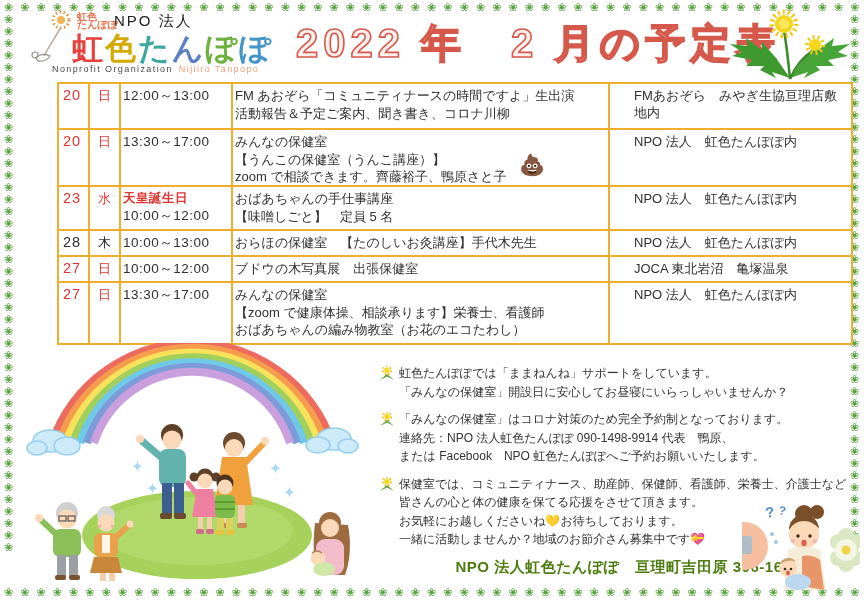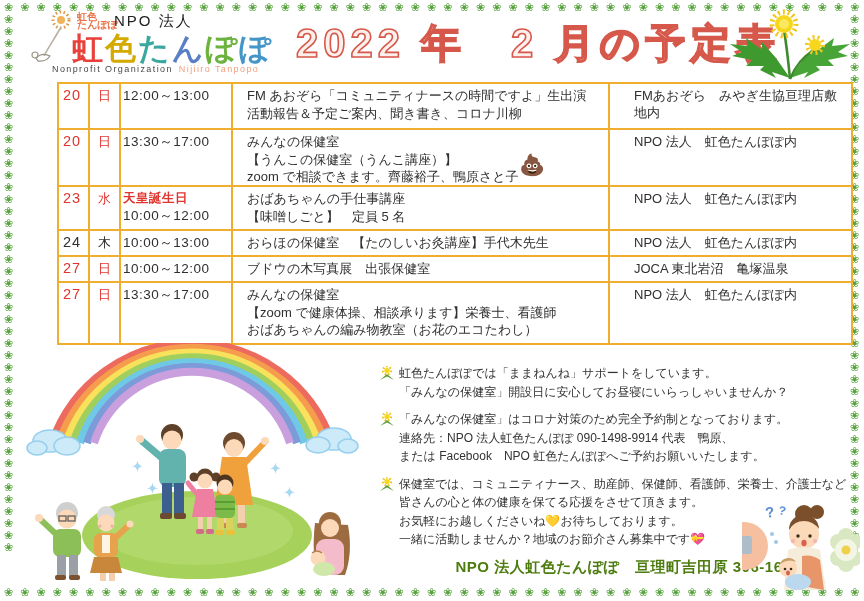--- a/index.html
+++ b/index.html
@@ -29,21 +29,21 @@
   
   .table{position:absolute;left:57px;top:82px;width:796px;border:2.5px solid #efae2d;background:#fff;box-sizing:border-box;}
   .trow{display:grid;grid-template-columns:31px 31px 112px 377px 1fr;border-bottom:2px solid #efae2d;}
   .trow:last-child{border-bottom:none;}
   .r1{height:44px;}.r2{height:55px;}.r3{height:42px;}.r4{height:24px;}.r5{height:24px;}.r6{height:60px;}
   .c{border-right:2px solid #efae2d;box-sizing:border-box;padding:3px 4px 0 4px;font-size:13px;color:#303030;overflow:hidden;}
   .c:last-child{border-right:none;}
   .c.date{text-align:left;font-size:14.5px;letter-spacing:1px;}
   .c.day{text-align:center;font-size:13px;}
   .c.time{padding-left:2px;font-size:13.5px;letter-spacing:.5px;white-space:nowrap;}
-  .c.details{padding-left:14px;line-height:17.5px;position:relative;}
+  .c.details{padding-left:2px;line-height:17.5px;position:relative;}
   .c.loc{padding-left:24px;line-height:17px;}
   .red{color:#e0342e;}
   .holiday{font-size:12.5px;font-weight:bold;}
   .poop{position:absolute;right:62px;top:26px;font-size:21px;}
 
   
   .family{position:absolute;left:12px;top:343px;}
 
   
   .notes{position:absolute;left:378px;top:351px;width:482px;color:#333;margin-top:13px;}
@@ -220,21 +220,21 @@
         <div>10:00～12:00</div>
       </div>
       <div class="c details">
         <div>おばあちゃんの手仕事講座</div>
         <div>【味噌しごと】　定員 5 名</div>
       </div>
       <div class="c loc">NPO 法人　虹色たんぽぽ内</div>
     </div>
 
     <div class="trow r4">
-      <div class="c date">24</div>
+      <div class="c date">28</div>
       <div class="c day">木</div>
       <div class="c time">10:00～13:00</div>
       <div class="c details">おらほの保健室　【たのしいお灸講座】手代木先生</div>
       <div class="c loc">NPO 法人　虹色たんぽぽ内</div>
     </div>
 
     <div class="trow r5">
       <div class="c date red">27</div>
       <div class="c day red">日</div>
       <div class="c time">10:00～12:00</div>

